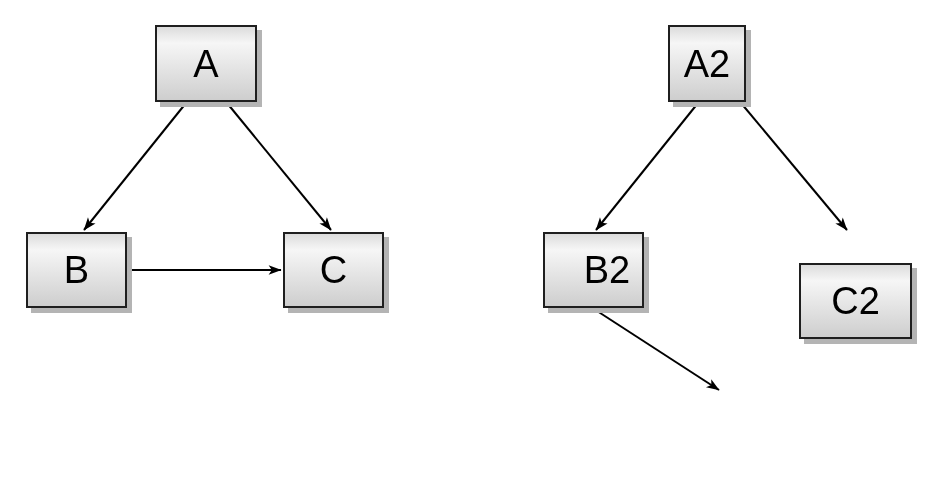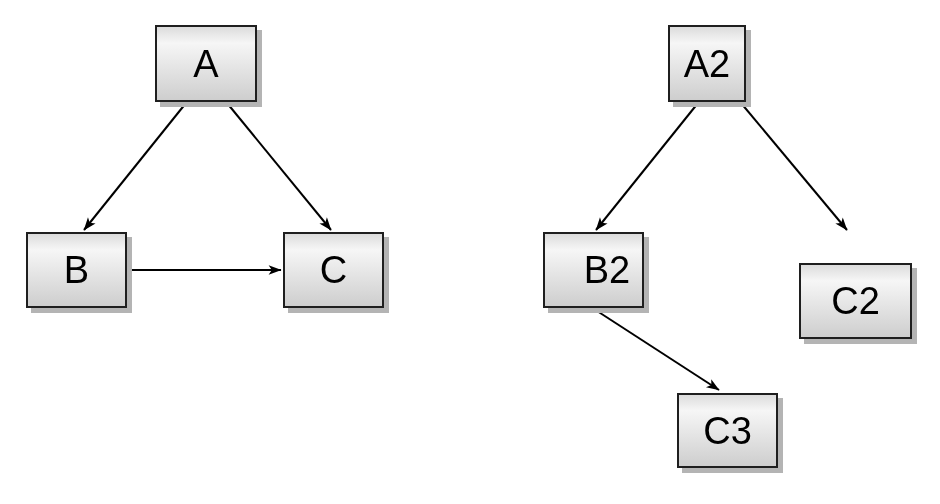--- a/index.html
+++ b/index.html
@@ -83,16 +83,13 @@
     </div>
     <div class="node" style="left: 668px; top: 25px; width: 78px; height: 77px;">
       <span class="node-label">A2</span>
     </div>
     <div class="node" style="left: 543px; top: 232px; width: 101px; height: 76px; padding-left: 27px;">
       <span class="node-label">B2</span>
     </div>
     <div class="node" style="left: 799px; top: 232px; width: 113px; height: 76px; margin-top: 31px;">
       <span class="node-label">C2</span>
     </div>
-    <div class="node" style="left: 677px; top: 393px; width: 101px; height: 75px;">
-      <span class="node-label">C3</span>
-    </div>
   </div>
 
 </body></html>

